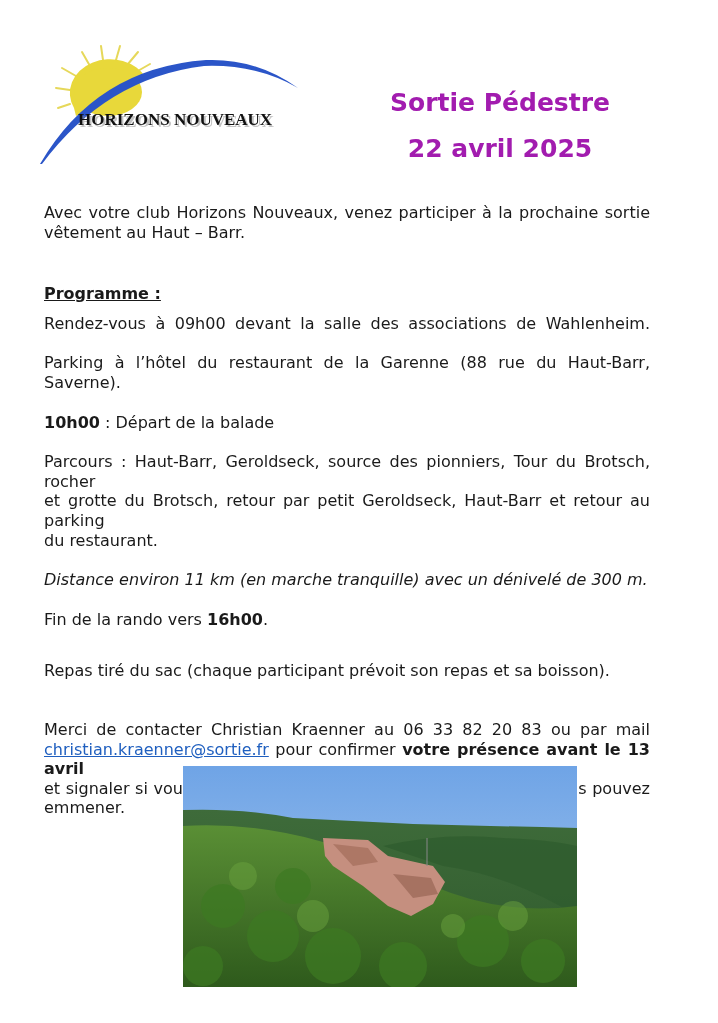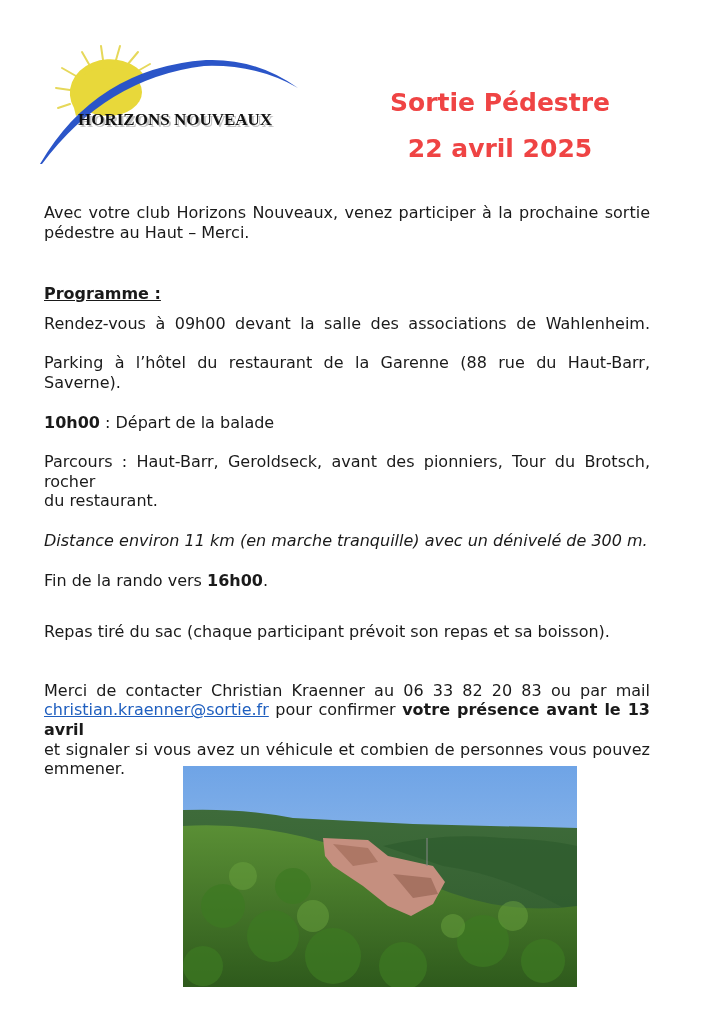--- a/index.html
+++ b/index.html
@@ -1,20 +1,20 @@
 <!DOCTYPE html>
 <html><head>
 <meta charset="utf-8">
 <style>
   html, body { margin:0; padding:0; background:#ffffff; }
   body { width:718px; height:1023px; position:relative; overflow:hidden;
          font-family: "DejaVu Sans", sans-serif; color:#111; }
   .logo { position:absolute; left:36px; top:38px; width:270px; height:130px; }
   .title-block { position:absolute; left:360px; top:80px; width:280px; text-align:center; }
-  .title-line { font-family:"DejaVu Sans", sans-serif; font-weight:bold; font-size:25px; line-height:46px; color:#ef4444; }
+  .title-line { font-family:"DejaVu Sans", sans-serif; font-weight:bold; font-size:25px; line-height:46px; color:#a21caf; }
   .content { position:absolute; left:44px; top:203px; width:606px; font-size:16px; line-height:19.6px; color:#1a1a1a; }
   .p { margin:0; text-align:justify; }
   .justify-last { text-align:justify; text-align-last:justify; }
   .gap-s { margin-top:20px; }
   .heading { font-weight:bold; text-decoration:underline; margin:0; }
   .link { color:#1f5fbf; text-decoration:underline; }
   .photo { position:absolute; left:183px; top:766px; width:394px; height:221px; overflow:hidden; }
 </style>
 </head>
 <body>
@@ -40,34 +40,35 @@
   </svg>
 </div>
 
 <div class="title-block">
   <div class="title-line">Sortie Pédestre</div>
   <div class="title-line">22 avril 2025</div>
 </div>
 
 <div class="content">
   <p class="p justify-last">Avec votre club Horizons Nouveaux, venez participer à la prochaine sortie</p>
-  <p class="p">pédestre au Haut – Merci.</p>
+  <p class="p">vêtement au Haut – Barr.</p>
 
   <p class="heading" style="margin-top:42px;">Programme :</p>
 
   <div style="margin-top:10px;">
     <p class="p justify-last">Rendez-vous à 09h00 devant la salle des associations de Wahlenheim.</p>
   </div>
 
   <p class="p gap-s">Parking à l’hôtel du restaurant de la Garenne (88 rue du Haut-Barr, Saverne).</p>
 
   <p class="p gap-s"><b>10h00</b><span> : Départ de la balade</span></p>
 
   <div class="gap-s">
-    <p class="p justify-last">Parcours : Haut-Barr, Geroldseck, avant des pionniers, Tour du Brotsch, rocher</p>
+    <p class="p justify-last">Parcours : Haut-Barr, Geroldseck, source des pionniers, Tour du Brotsch, rocher</p>
+    <p class="p justify-last">et grotte du Brotsch, retour par petit Geroldseck, Haut-Barr et retour au parking</p>
     <p class="p">du restaurant.</p>
   </div>
 
   <p class="p gap-s" style="font-style:italic;">Distance environ 11 km (en marche tranquille) avec un dénivelé de 300 m.</p>
 
   <p class="p gap-s"><span>Fin de la rando vers </span><b>16h00</b><span>.</span></p>
 
   <p class="p" style="margin-top:32px;">Repas tiré du sac (chaque participant prévoit son repas et sa boisson).</p>
 
 

